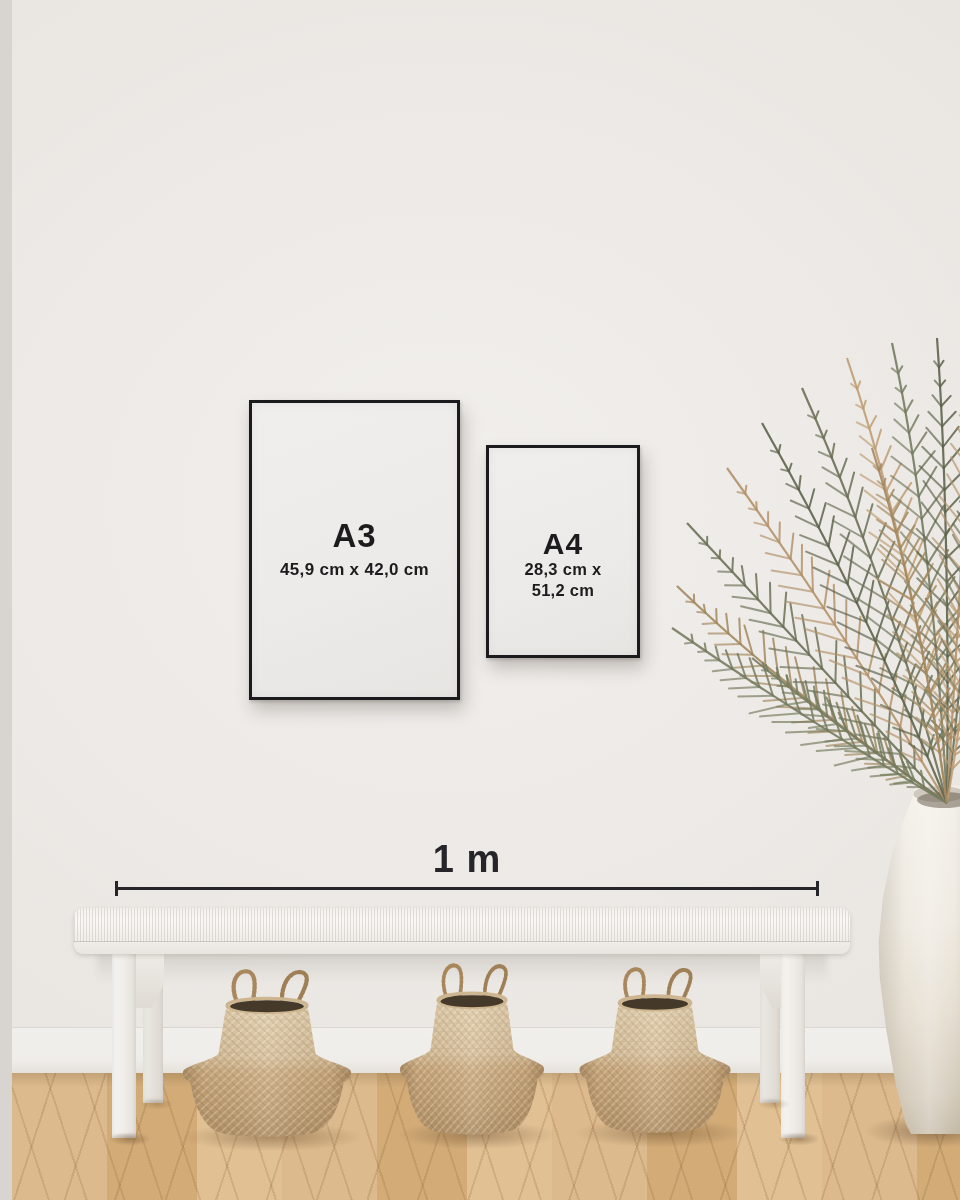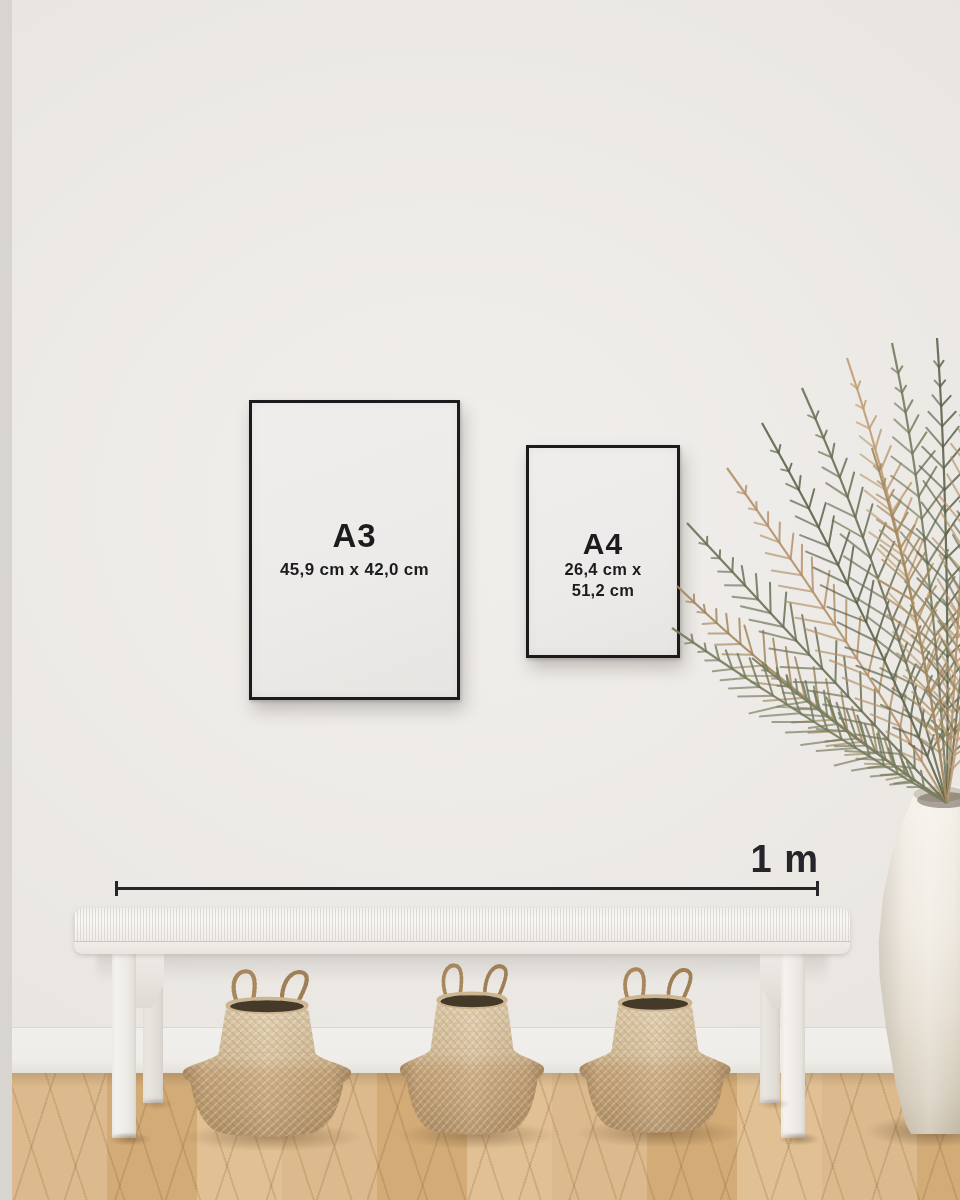--- a/index.html
+++ b/index.html
@@ -23,29 +23,29 @@
       linear-gradient(90deg, #cda778 0%, #debf93 45%, #d6b285 100%);
   }
   
   .frame{box-sizing:border-box;border:3px solid var(--c-frame,#1b1b1d);
     background:linear-gradient(160deg,#efeeec 0%, #ecebe9 55%, #e6e5e2 100%);
     box-shadow:4px 10px 16px rgba(95,88,80,0.32), 1px 2px 3px rgba(60,55,50,0.22),
                inset 0 0 10px rgba(0,0,0,0.05);
     display:flex;flex-direction:column;align-items:center;justify-content:center;
     color:var(--c-text,#1c1c1e);text-align:center;}
   .frame-a3{left:237px;top:400px;width:211px;height:300px;gap:8px;}
-  .frame-a4{left:514px;top:445px;width:154px;height:213px;gap:0;padding-top:26px;}
+  .frame-a4{left:474px;top:445px;width:154px;height:213px;gap:0;padding-top:26px;}
   .size-title{font-weight:700;letter-spacing:1px;line-height:1;}
   .frame-a3 .size-title{font-size:33px;}
   .frame-a4 .size-title{font-size:30px;}
   .size-dims{font-weight:600;letter-spacing:0.3px;}
   .frame-a3 .size-dims{font-size:17px;line-height:1.2;}
   .frame-a4 .size-dims{font-size:16.5px;line-height:1.22;}
   
-  .scale-label{left:103px;top:840px;width:704px;text-align:right;
+  .scale-label{left:103px;top:840px;width:704px;text-align:center;
     font-size:38px;font-weight:600;letter-spacing:1px;color:var(--c-scale_line,#222);line-height:1;}
   .scale-line{left:103px;top:887px;width:704px;height:3px;background:var(--c-scale_line,#26262a);}
   .scale-tick{top:881px;width:3px;height:15px;background:var(--c-scale_line,#26262a);}
   .tick-l{left:103px;} .tick-r{left:804px;}
   
   .bench-wall-shadow{left:85px;top:954px;width:730px;height:28px;
     background:linear-gradient(180deg, rgba(125,117,107,0.20), rgba(125,117,107,0));filter:blur(3px);}
   .bench-seat{left:62px;top:908px;width:776px;height:46px;border-radius:9px;overflow:hidden;
     background:linear-gradient(180deg,#f3f1ed 0%,#faf8f5 26%,#f2efeb 64%,#e9e5e0 100%);
     box-shadow:0 2px 4px rgba(110,100,90,0.25);}
@@ -127,21 +127,21 @@
     </defs>
   </svg>
 
   <div class="abs frame frame-a3">
     <div class="size-title">A3</div>
     <div class="size-dims">45,9 cm x 42,0 cm</div>
   </div>
   <div class="abs frame frame-a4">
     <div class="size-title">A4</div>
     <div class="size-dims">
-      <div>26,4 cm x</div>
+      <div>28,3 cm x</div>
       <div>51,2 cm</div>
     </div>
   </div>
 
   <div class="abs scale-label">1 m</div>
   <div class="abs scale-line"></div>
   <div class="abs scale-tick tick-l"></div>
   <div class="abs scale-tick tick-r"></div>
 
   <div class="abs fshadow sh-vase"></div>

